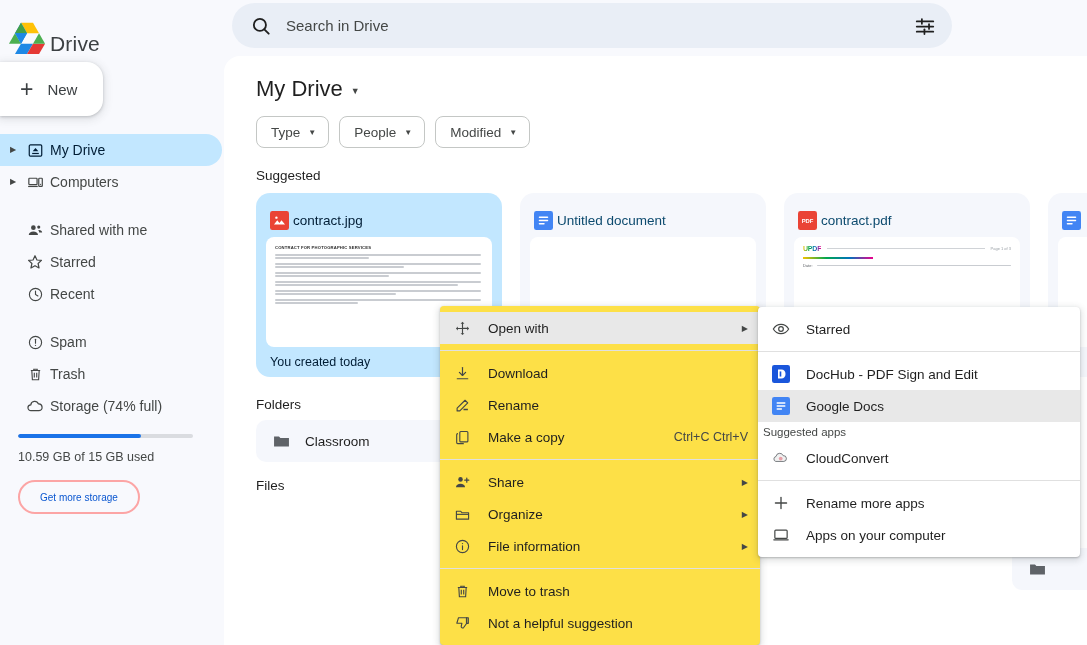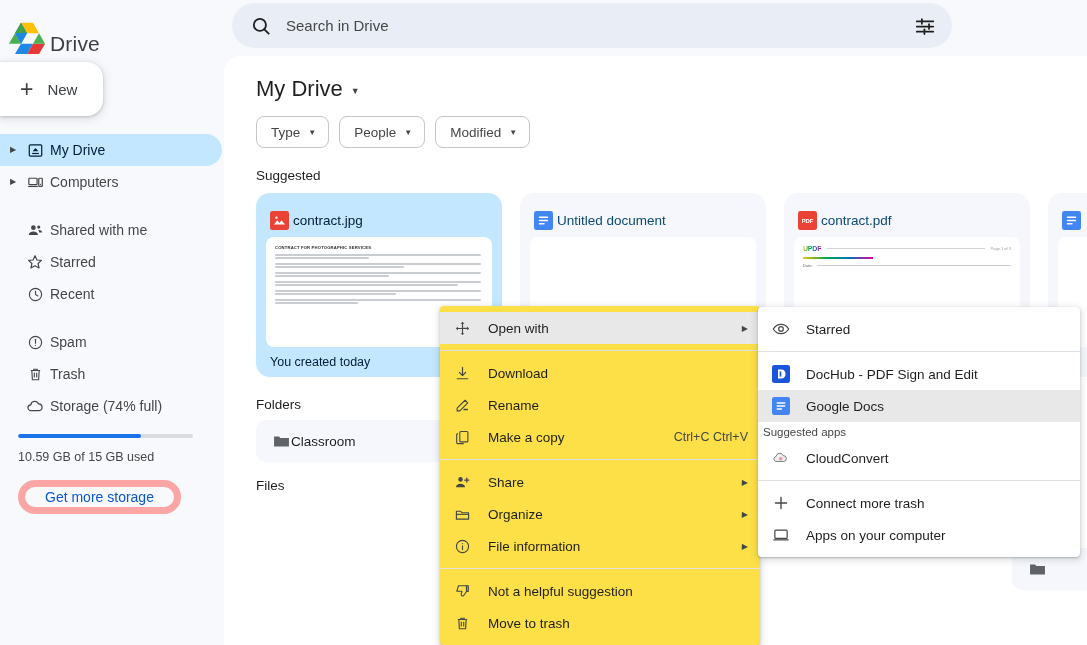--- a/index.html
+++ b/index.html
@@ -47,22 +47,22 @@
   .nav-item .ico { width: 30px; flex: none; display: flex; align-items: center; justify-content: center; }
   .nav-item .lbl { white-space: nowrap; }
   .nav-gap { height: 16px; }
   .nav-item.indent { padding-left: 20px; }
 
   .storage-bar-wrap { margin: 12px 0 0 18px; width: 175px; height: 4px; background: #dadce0; border-radius: 2px; overflow: hidden; }
   .storage-bar { height: 4px; background: #1a73e8; border-radius: 2px; }
   .storage-text { margin: 12px 0 0 18px; font-size: 12.5px; color: #444746; }
   .get-storage {
     margin: 16px 0 0 18px; display: inline-flex; align-items: center; justify-content: center;
-    height: 34px; padding: 0 20px; border: 7px solid #fca5a5; border-radius: 18px;
-    background: transparent; color: #0b57d0; font-size: 14px; cursor: pointer;
+    height: 34px; padding: 0 20px; border: 2px solid #fca5a5; border-radius: 18px;
+    background: transparent; color: #0b57d0; font-size: 10px; cursor: pointer;
     font-family: "Liberation Sans", sans-serif;
   }
 
   
   .topbar { position: absolute; left: 232px; top: 0; width: 847px; height: 56px; background: #f8f9fd; }
   .search {
     position: absolute; left: 0; top: 3px; width: 720px; height: 45px;
     background: #e9eef6; border-radius: 24px; display: flex; align-items: center;
     padding: 0 16px 0 18px; cursor: text;
   }
@@ -122,21 +122,21 @@
   .pdf-rule { flex: 1; height: 1px; background: #d0d3d7; }
   .pdf-page { font-size: 4px; color: #9aa0a6; }
   .pdf-date { font-size: 4px; color: #5f6368; }
   .rainbow { height: 2px; width: 70px; background: linear-gradient(90deg,#f2c200,#00a650,#0072bc,#ec008c); margin-bottom: 4px; }
 
   
   .sub-label { padding: 20px 0 0 32px; font-size: 13.5px; color: #1f1f1f; font-weight: 500; }
   .folder-rows { display: flex; gap: 18px; padding: 8px 0 0 32px; flex-wrap: wrap; }
   .folder-row {
     width: 246px; height: 42px; border-radius: 10px; background: #f5f7fc;
-    display: flex; align-items: center; padding: 0 12px 0 16px; cursor: pointer;
+    display: flex; align-items: center; gap: 14px; padding: 0 12px 0 16px; cursor: pointer;
   }
   .folder-name { font-size: 13.5px; color: #1f1f1f; flex: 1; white-space: nowrap; overflow: hidden; }
   .row-more { font-size: 15px; color: #444746; letter-spacing: 1px; }
 
   
   .ctxmenu {
     position: absolute; left: 440px; top: 306px; width: 320px;
     background: #fde047; border-radius: 4px;
     box-shadow: 0 2px 6px 2px rgba(60,64,67,.15), 0 1px 2px rgba(60,64,67,.3);
     padding: 0 0 0 0; z-index: 40; overflow: hidden;
@@ -559,40 +559,40 @@
         </svg>
       </span>
       <span class="mlbl">File information</span>
       <span class="marrow">▶</span>
     </div>
 
     <div class="mdiv"></div>
 
     <div class="mi">
       <span class="mico">
-        <svg viewBox="0 0 24 24" width="17" height="17" fill="none" stroke="#444746" stroke-width="1.6" stroke-linejoin="round">
-          <path d="M14.6 3.8H6.4L4 11.6h7.2l-1 4.4a2 2 0 0 0 3.4 1.7l4.4-6.1V3.8z"></path>
-          <rect x="17.6" y="3.8" width="2.6" height="8"></rect>
-        </svg>
-      </span>
-      <span class="mlbl">Not a helpful suggestion</span>
-    </div>
-
-    <div class="mi">
-      <span class="mico">
         <svg viewBox="0 0 24 24" width="17" height="17" fill="none" stroke="#444746" stroke-width="1.6">
           <path d="M5.4 6.4h13.2M9.6 6.4V4.6h4.8v1.8"></path>
           <path d="M6.8 6.4l.8 13h8.8l.8-13"></path>
           <line x1="10.3" y1="9.6" x2="10.3" y2="16.2"></line>
           <line x1="13.7" y1="9.6" x2="13.7" y2="16.2"></line>
         </svg>
       </span>
       <span class="mlbl">Move to trash</span>
     </div>
 
+    <div class="mi">
+      <span class="mico">
+        <svg viewBox="0 0 24 24" width="17" height="17" fill="none" stroke="#444746" stroke-width="1.6" stroke-linejoin="round">
+          <path d="M14.6 3.8H6.4L4 11.6h7.2l-1 4.4a2 2 0 0 0 3.4 1.7l4.4-6.1V3.8z"></path>
+          <rect x="17.6" y="3.8" width="2.6" height="8"></rect>
+        </svg>
+      </span>
+      <span class="mlbl">Not a helpful suggestion</span>
+    </div>
+
     <div class="mpad"></div>
   </div>
 
   <div class="submenu">
     <div class="mpad"></div>
 
     <div class="mi">
       <span class="mico">
         <svg viewBox="0 0 24 24" width="18" height="18" fill="none" stroke="#444746" stroke-width="1.6">
           <path d="M1.8 12S5.4 5.8 12 5.8 22.2 12 22.2 12 18.6 18.2 12 18.2 1.8 12 1.8 12z"></path>
@@ -641,21 +641,21 @@
 
     <div class="mdiv"></div>
 
     <div class="mi">
       <span class="mico">
         <svg viewBox="0 0 24 24" width="18" height="18" stroke="#444746" stroke-width="1.8" stroke-linecap="round">
           <line x1="12" y1="4.6" x2="12" y2="19.4"></line>
           <line x1="4.6" y1="12" x2="19.4" y2="12"></line>
         </svg>
       </span>
-      <span class="mlbl">Connect more trash</span>
+      <span class="mlbl">Rename more apps</span>
     </div>
 
     <div class="mi">
       <span class="mico">
         <svg viewBox="0 0 24 24" width="18" height="18" fill="none" stroke="#444746" stroke-width="1.6" stroke-linejoin="round">
           <rect x="3.8" y="5.6" width="16.4" height="11" rx="1.2"></rect>
           <line x1="2.4" y1="18.4" x2="21.6" y2="18.4" stroke-linecap="round"></line>
         </svg>
       </span>
       <span class="mlbl">Apps on your computer</span>

